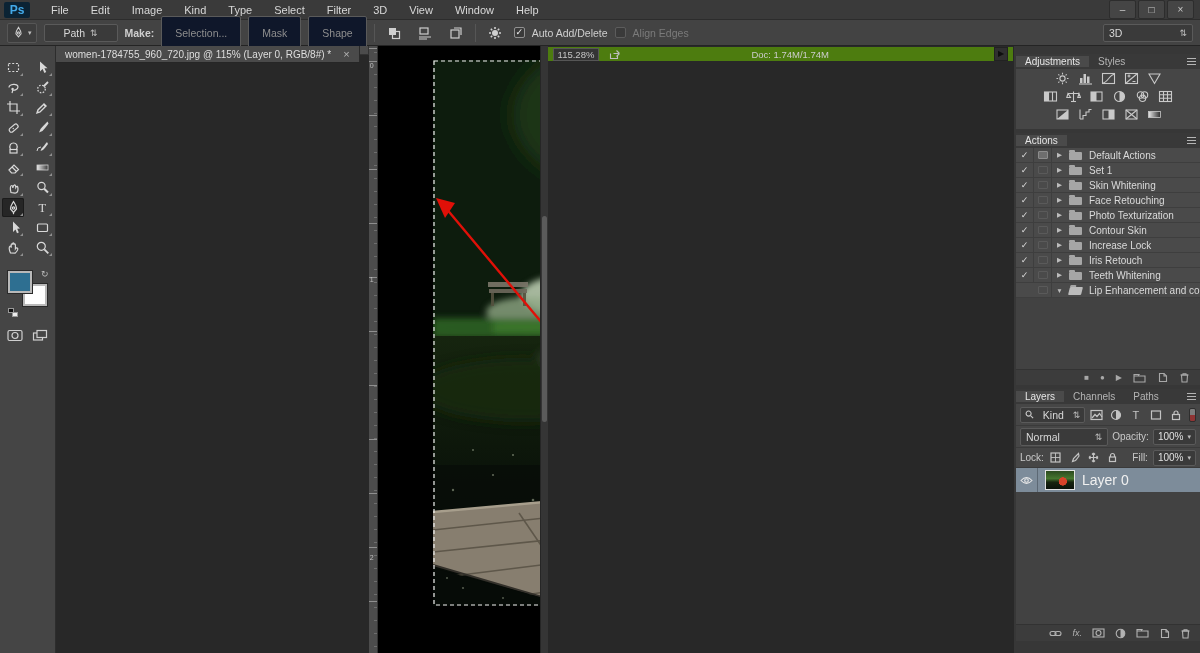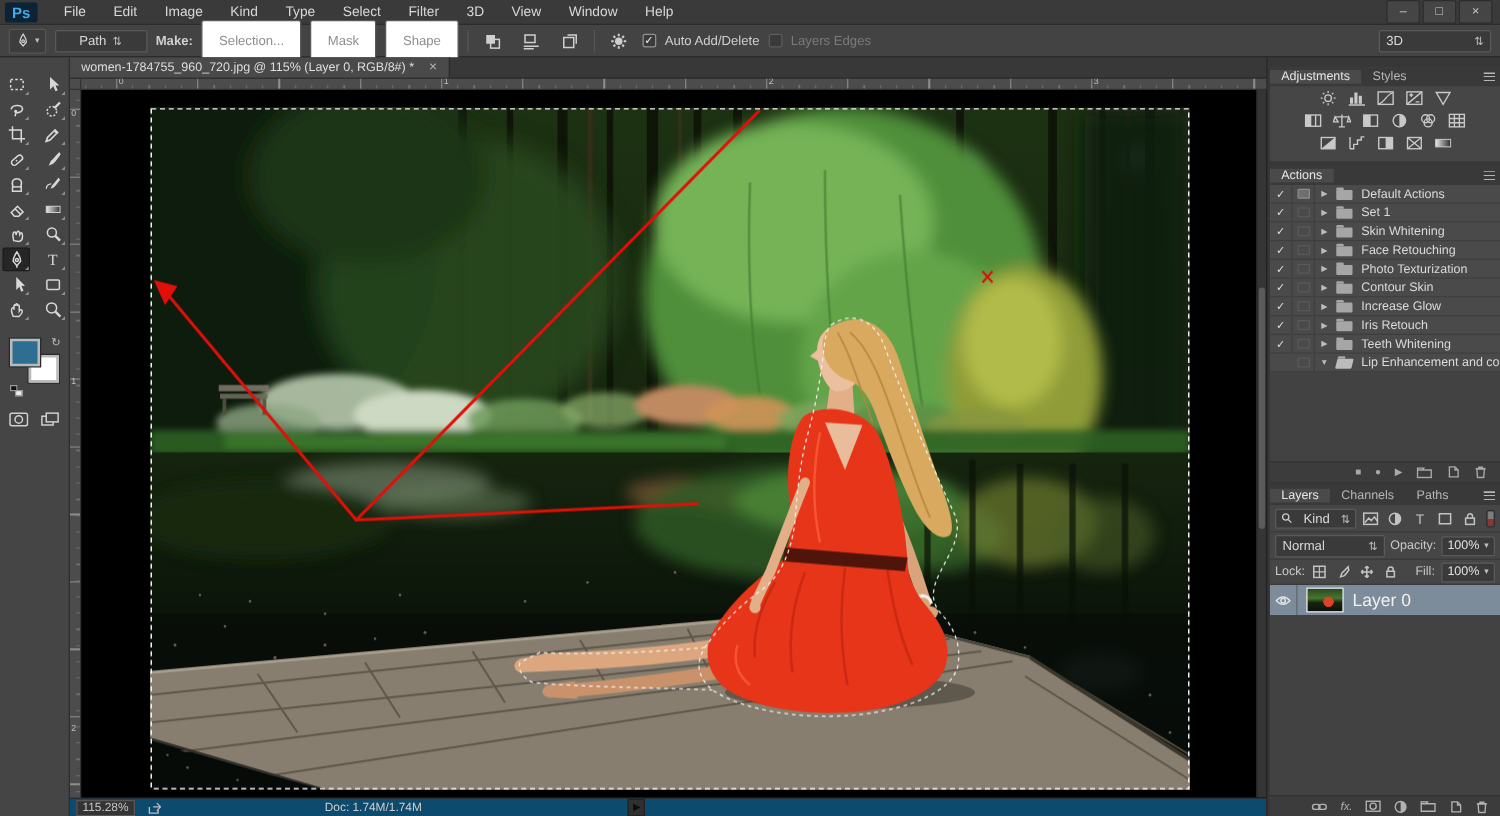--- a/index.html
+++ b/index.html
@@ -13,21 +13,21 @@
   .win-controls{margin-left:auto;display:flex;margin-right:6px}
   .win-btn{width:27px;text-align:center;line-height:17px;font-size:10px;color:#c9c9c9;background:#454545;border:1px solid #2d2d2d;margin-left:2px;border-radius:2px}
   
   .optionsbar{height:26px;background:#434343;border-bottom:1px solid #242424;display:flex;align-items:center;padding:0 7px;gap:7px;flex:none}
   .tool-preset{display:flex;align-items:center;gap:3px;padding:1px 4px;border:1px solid #565656;border-radius:2px;background:#3d3d3d;height:20px}
   .caret{font-size:7px;color:#bdbdbd;line-height:1}
   .field{background:#3a3a3a;border:1px solid #5a5a5a;border-radius:2px;height:18px;display:flex;align-items:center;padding:0 5px;gap:5px;font-size:10.5px;color:#d8d8d8}
   .mode-field{width:74px;justify-content:center}
   .updown{font-size:9px;color:#bdbdbd}
   .opt-label{font-size:10.5px;font-weight:bold;color:#cfcfcf}
-  .dis-btn{height:18px;padding:16px 13px;border:1px solid #5a5a5a;border-radius:2px;color:#8e8e8e;background:#ffffff;font-size:10.5px;display:flex;align-items:center}
+  .dis-btn{height:18px;padding:16px 13px;border:1px solid #5a5a5a;border-radius:2px;color:#8e8e8e;background:#0f172a;font-size:10.5px;display:flex;align-items:center}
   .vsep{width:1px;height:18px;background:#565656}
   .icon-btn{width:24px;height:20px;display:flex;align-items:center;justify-content:center}
   .icon-btn svg,.tool-preset svg{stroke:#cfcfcf;fill:none;stroke-width:1.2}
   .checkbox{width:11px;height:11px;border:1px solid #919191;border-radius:2px;background:#3a3a3a;display:flex;align-items:center;justify-content:center;font-size:9px;color:#f0f0f0;line-height:1}
   .checkbox.dis{border-color:#5c5c5c;color:transparent}
   .cb-label{font-size:10.5px;color:#cfcfcf}
   .cb-label.dis{color:#7b7b7b}
   .workspace{margin-left:auto;width:90px;justify-content:space-between}
   
   .main{flex:1;display:flex;min-height:0}
@@ -42,36 +42,36 @@
   .fg-swatch{position:absolute;left:2px;top:2px;width:24px;height:22px;background:#2e6f91;border:2px solid #b9b9b9;box-shadow:0 0 0 1px #2a2a2a}
   .bg-swatch{position:absolute;left:17px;top:15px;width:24px;height:22px;background:#ffffff;border:2px solid #b9b9b9;box-shadow:0 0 0 1px #2a2a2a}
   .mini-swatch{position:absolute;left:2px;top:39px;width:10px;height:9px}
   .mini-swatch i{position:absolute;display:block;width:6px;height:5px;border:1px solid #999}
   .mini-swatch i:first-child{left:0;top:0;background:#111}
   .mini-swatch i:last-child{right:0;bottom:0;background:#eee}
   .swap-arrow{position:absolute;right:1px;top:0;font-size:9px;color:#bdbdbd}
   .tb-bottom{display:flex;gap:9px;margin-top:14px}
   .tb-bottom svg{stroke:#cfcfcf;fill:none;stroke-width:1.2}
   
-  .center{width:957px;display:flex;flex-direction:column;background:#282828;flex:none}
+  .center{width:957px;display:flex;flex-direction:row;background:#282828;flex:none}
   .tabbar{height:17px;background:#383838;display:flex;align-items:flex-end;border-bottom:1px solid #262626;flex:none}
   .doc-tab{height:16px;background:#4a4a4a;color:#dedede;font-size:10px;display:flex;align-items:center;padding:0 9px;gap:12px;border-right:1px solid #2a2a2a}
   .tab-close{color:#b5b5b5;font-size:11px;line-height:1}
   .ruler-row{height:9px;display:flex;flex:none}
   .ruler-corner{width:9px;background:#4c4c4c;border-right:1px solid #333;border-bottom:1px solid #333;flex:none}
   .h-ruler{flex:1;background:#4c4c4c;border-bottom:1px solid #333;position:relative;overflow:hidden;background-image:repeating-linear-gradient(to right,#8e8e8e 0 1px,transparent 1px 65px),repeating-linear-gradient(to right,#6e6e6e 0 1px,transparent 1px 13px);background-size:100% 100%,100% 40%;background-position:28px 0,28px 100%;background-repeat:repeat-x}
   .h-ruler span{position:absolute;top:-1px;font-size:7px;color:#c0c0c0}
   .canvas-row{flex:1;display:flex;min-height:0;position:relative}
   .v-ruler{width:9px;background:#4c4c4c;border-right:1px solid #333;position:relative;flex:none;background-image:repeating-linear-gradient(to bottom,#8e8e8e 0 1px,transparent 1px 54px),repeating-linear-gradient(to bottom,#6e6e6e 0 1px,transparent 1px 13px);background-size:100% 100%,40% 100%;background-position:0 15px,100% 15px;background-repeat:repeat-y}
   .v-ruler span{position:absolute;left:1px;font-size:7px;color:#c0c0c0}
   .canvas{flex:1;background:#000;position:relative;overflow:hidden}
   .photo{position:absolute;left:55px;top:14px;width:832px;height:546px}
   .v-scroll{position:absolute;right:0;top:0;bottom:0;width:8px;background:#353535;border-left:1px solid #262626}
   .v-thumb{position:absolute;left:1px;right:1px;top:28%;height:34%;background:#5b5b5b;border-radius:3px}
-  .statusbar{height:15px;background:#0c4a6e;border-top:1px solid #292929;display:flex;align-items:center;font-size:9.5px;color:#c6c6c6;padding:0 5px;flex:none}
+  .statusbar{height:15px;background:#4d7c0f;border-top:1px solid #292929;display:flex;align-items:center;font-size:9.5px;color:#c6c6c6;padding:0 5px;flex:none}
   .zoom-field{background:#343434;border:1px solid #565656;padding:0 4px;height:13px;line-height:11px}
   .export-ic{margin-left:10px}
   .doc-info{margin-left:130px;color:#cccccc}
   .status-play{margin-left:165px;font-size:8px;color:#1a1a1a;background:#2e2e2e;width:14px;text-align:center;line-height:12px;color:#111;background:#303030;border:1px solid #222;color:#0c0c0c}
   .status-play span{color:#0e0e0e}
   
   .panels{width:187px;background:#373737;display:flex;flex-direction:column;border-left:1px solid #282828;padding:8px 0 0 2px;flex:none}
   .panel{background:#464646;margin-bottom:4px;display:flex;flex-direction:column}
   .ptabs{height:15px;background:#393939;display:flex;align-items:center;flex:none}
   .ptab{padding:0 9px;font-size:10px;display:flex;align-items:center;color:#b5b5b5}
@@ -97,21 +97,21 @@
   .act-folder{width:17px;flex:none;display:flex;justify-content:center}
   .folder{width:13px;height:8px;background:#a6a6a6;border-radius:1px;position:relative;margin-top:1px}
   .folder::before{content:"";position:absolute;top:-2px;left:0;width:6px;height:2px;background:#a6a6a6;border-radius:1px 1px 0 0}
   .folder.open{background:#bcbcbc;transform:skewX(-14deg)}
   .act-label{padding-left:5px;color:#dadada;white-space:nowrap}
   .act-fill{flex:1;background:#424242}
   .act-bottom{height:16px;background:#3c3c3c;border-top:1px solid #333;display:flex;align-items:center;justify-content:flex-end;gap:11px;padding:0 10px;flex:none}
   .act-bottom span{font-size:8px;color:#a8a8a8;line-height:1}
   .act-bottom svg{stroke:#a8a8a8;fill:none;stroke-width:1.1}
   
-  .panel.layers{flex:1;min-height:0;margin-bottom:0}
+  .panel.layers{flex:1;min-height:0;margin-bottom:12px}
   .lyr-row1{height:22px;display:flex;align-items:center;padding:0 4px;gap:3px;border-bottom:1px solid #3a3a3a;flex:none}
   .kind-field{width:66px;height:16px;justify-content:space-between;padding:0 4px}
   .kind-field svg{stroke:#c9c9c9;fill:none;stroke-width:1.2}
   .flt{width:17px;height:16px;display:flex;align-items:center;justify-content:center}
   .flt svg{stroke:#c3c3c3;fill:none;stroke-width:1.2}
   .flt svg .fill{fill:#c3c3c3;stroke:none}
   .flt-toggle{width:7px;height:14px;border-radius:2px;background:linear-gradient(#7d7d7d 0 50%,#8f3434 50% 100%);border:1px solid #2e2e2e;margin-left:2px}
   .lyr-row2{height:22px;display:flex;align-items:center;padding:0 4px;gap:4px;border-bottom:1px solid #3a3a3a;flex:none}
   .blend-field{width:92px;justify-content:space-between}
   .sm-label{font-size:10px;color:#c9c9c9}
@@ -192,21 +192,21 @@
     <span class="vsep"></span>
     <span class="icon-btn">
       <svg width="14" height="14" viewBox="0 0 14 14">
           <circle cx="7" cy="7" r="3" fill="#cfcfcf" stroke="none"></circle>
           <path d="M7,1 V3 M7,11 V13 M1,7 H3 M11,7 H13 M2.8,2.8 L4.2,4.2 M9.8,9.8 L11.2,11.2 M11.2,2.8 L9.8,4.2 M4.2,9.8 L2.8,11.2" stroke-width="1.6"></path>
         </svg>
     </span>
     <span class="checkbox">✓</span>
     <span class="cb-label">Auto Add/Delete</span>
     <span class="checkbox dis"></span>
-    <span class="cb-label dis">Layers Edges</span>
+    <span class="cb-label dis">Align Edges</span>
     <span class="field workspace">
       <span>3D</span>
       <span class="updown">⇅</span>
     </span>
   </div>
 
   <div class="main">
 
     <div class="toolbar">
       <div class="tools">
@@ -819,21 +819,21 @@
             </div>
           <div class="act-row">
               <span class="act-check">✓</span>
               <span class="act-dlg">
                 <i class="dlg"></i>
               </span>
               <span class="act-tri">▶</span>
               <span class="act-folder">
                 <i class="folder"></i>
               </span>
-              <span class="act-label">Increase Glow</span>
+              <span class="act-label">Increase Lock</span>
             </div>
           <div class="act-row">
               <span class="act-check">✓</span>
               <span class="act-dlg">
                 <i class="dlg"></i>
               </span>
               <span class="act-tri">▶</span>
               <span class="act-folder">
                 <i class="folder"></i>
               </span>

